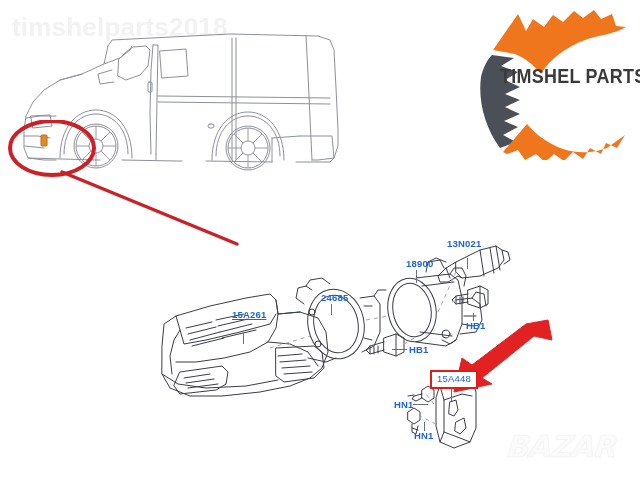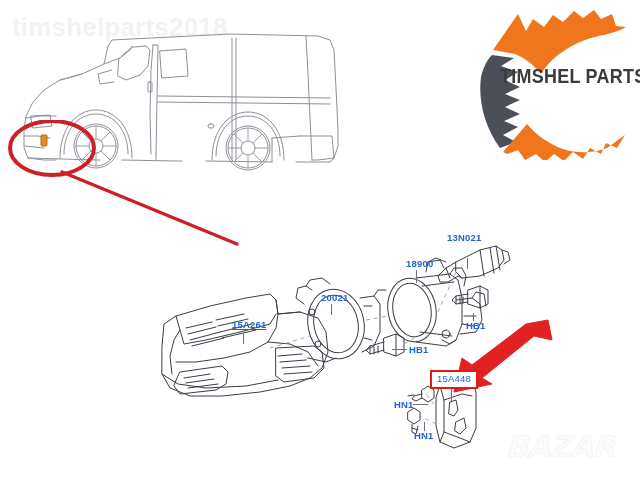--- a/index.html
+++ b/index.html
@@ -314,30 +314,30 @@
       </g>
     </svg>
   </div>
 
   <div class="bigarrow">
     <svg width="110" height="80" viewBox="0 0 110 80">
       <path d="M100 2 L104 22 L86 18 L34 60 L44 66 L6 74 L14 40 L24 47 L78 6 Z" fill="#E22222" stroke="#E22222" stroke-width="1" stroke-linejoin="round"></path>
     </svg>
   </div>
 
-  <div class="lbl" style="left:232px;top:320px;text-decoration:underline;">15A261</div>
+  <div class="lbl" style="left:232px;top:310px;text-decoration:underline;">15A261</div>
   <div class="leader" style="left:243px;top:333px;width:1px;height:11px;"></div>
 
-  <div class="lbl" style="left:321px;top:293px;">20021</div>
+  <div class="lbl" style="left:321px;top:293px;">24685</div>
   <div class="leader" style="left:331px;top:304px;width:1px;height:11px;"></div>
 
   <div class="lbl" style="left:406px;top:259px;">18900</div>
   <div class="leader" style="left:416px;top:270px;width:1px;height:13px;"></div>
 
-  <div class="lbl" style="left:447px;top:233px;">13N021</div>
+  <div class="lbl" style="left:447px;top:239px;">13N021</div>
   <div class="leader" style="left:467px;top:258px;width:1px;height:11px;"></div>
 
   <div class="lbl" style="left:466px;top:321px;">HB1</div>
   <div class="leader" style="left:473px;top:313px;width:1px;height:8px;"></div>
 
   <div class="lbl" style="left:409px;top:345px;">HB1</div>
   <div class="leader" style="left:392px;top:349px;width:15px;height:1px;"></div>
 
   <div class="lbl" style="left:394px;top:400px;">HN1</div>
   <div class="leader" style="left:413px;top:404px;width:15px;height:1px;"></div>

